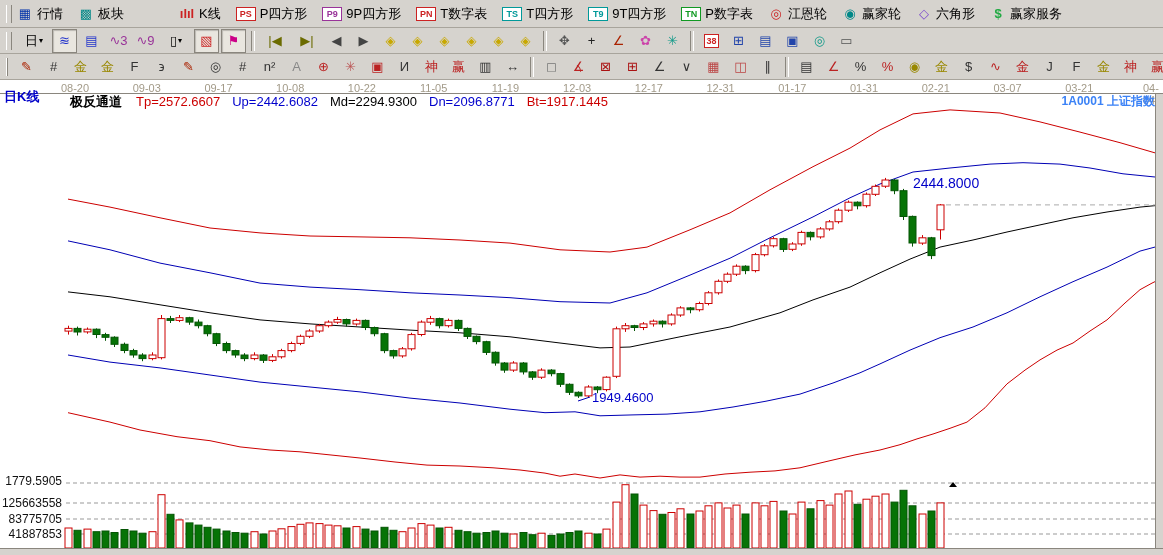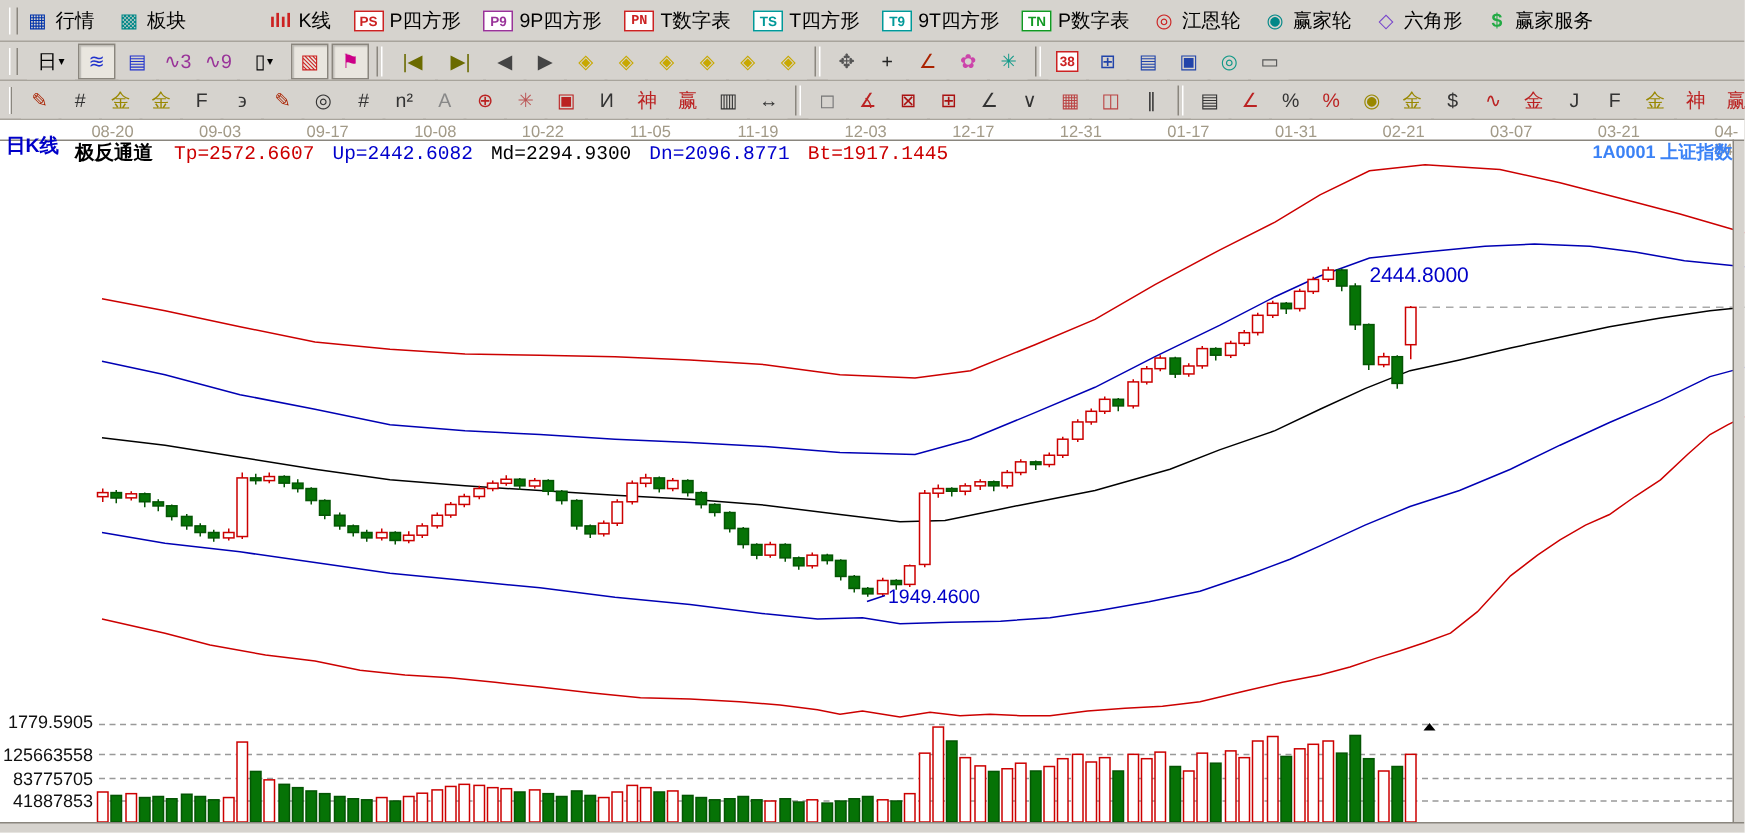--- a/index.html
+++ b/index.html
@@ -15,21 +15,21 @@
   .tbtn{width:23px;height:22px;display:flex;align-items:center;justify-content:center;
     font-size:13px;margin:0 1px;background:#d6d3ce;border:1px solid transparent;cursor:default;white-space:nowrap;}
   .tbtn.pressed{border:1px solid #8a867e;background:#e9e6df;box-shadow:inset 1px 1px 1px rgba(0,0,0,.2);}
   .tbtn .dd{font-size:8px;margin-left:1px;color:#000;}
   .tsep{width:2px;height:20px;border-left:1px solid #8a867e;border-right:1px solid #fff;margin:0 4px;}
   .chart-area{position:absolute;top:80px;left:0;width:1163px;height:475px;background:#fff;}
   .chart-area svg{position:absolute;top:0;left:0;z-index:0;}
   .lbl{position:absolute;z-index:1;white-space:nowrap;}
   .date-label{position:absolute;top:2px;font-size:11px;color:#a29a88;transform:translateX(-50%);z-index:1;}
   .panel-label{left:4px;top:8px;font-size:13px;font-weight:bold;color:#0000c8;}
-  .indicator-row{left:50px;top:13px;font-size:13px;font-family:Liberation Mono, monospace;}
+  .indicator-row{left:70px;top:13px;font-size:13px;}
   .indicator-name{color:#000;margin-right:14px;font-weight:bold;}
   .ind-val{margin-right:12px;}
   .symbol{right:8px;top:13px;font-size:12px;font-weight:bold;color:#3b82f6;}
   .ann{color:#0000c8;}
   .scale-label{position:absolute;left:0;width:62px;text-align:right;font-size:12px;color:#111;z-index:1;}
 </style>
 </head>
 <body>
 
 <div class="menubar">
@@ -49,21 +49,21 @@
       </div>
       <div class="menu-item">
         <span class="mi-icon mi-letter" style="color: rgb(204, 34, 34); border-color: rgb(204, 34, 34);">PS</span>
         <span class="mi-label">P四方形</span>
       </div>
       <div class="menu-item">
         <span class="mi-icon mi-letter" style="color: rgb(153, 51, 153); border-color: rgb(153, 51, 153);">P9</span>
         <span class="mi-label">9P四方形</span>
       </div>
       <div class="menu-item">
-        <span class="mi-icon mi-letter" style="color: rgb(204, 34, 34); border-color: rgb(204, 34, 34); font-family: Liberation Mono, monospace;">PN</span>
+        <span class="mi-icon mi-letter" style="color: rgb(204, 34, 34); border-color: rgb(204, 34, 34);">PN</span>
         <span class="mi-label">T数字表</span>
       </div>
       <div class="menu-item">
         <span class="mi-icon mi-letter" style="color: rgb(0, 153, 153); border-color: rgb(0, 153, 153);">TS</span>
         <span class="mi-label">T四方形</span>
       </div>
       <div class="menu-item">
         <span class="mi-icon mi-letter" style="color: rgb(0, 153, 153); border-color: rgb(0, 153, 153);">T9</span>
         <span class="mi-label">9T四方形</span>
       </div>

